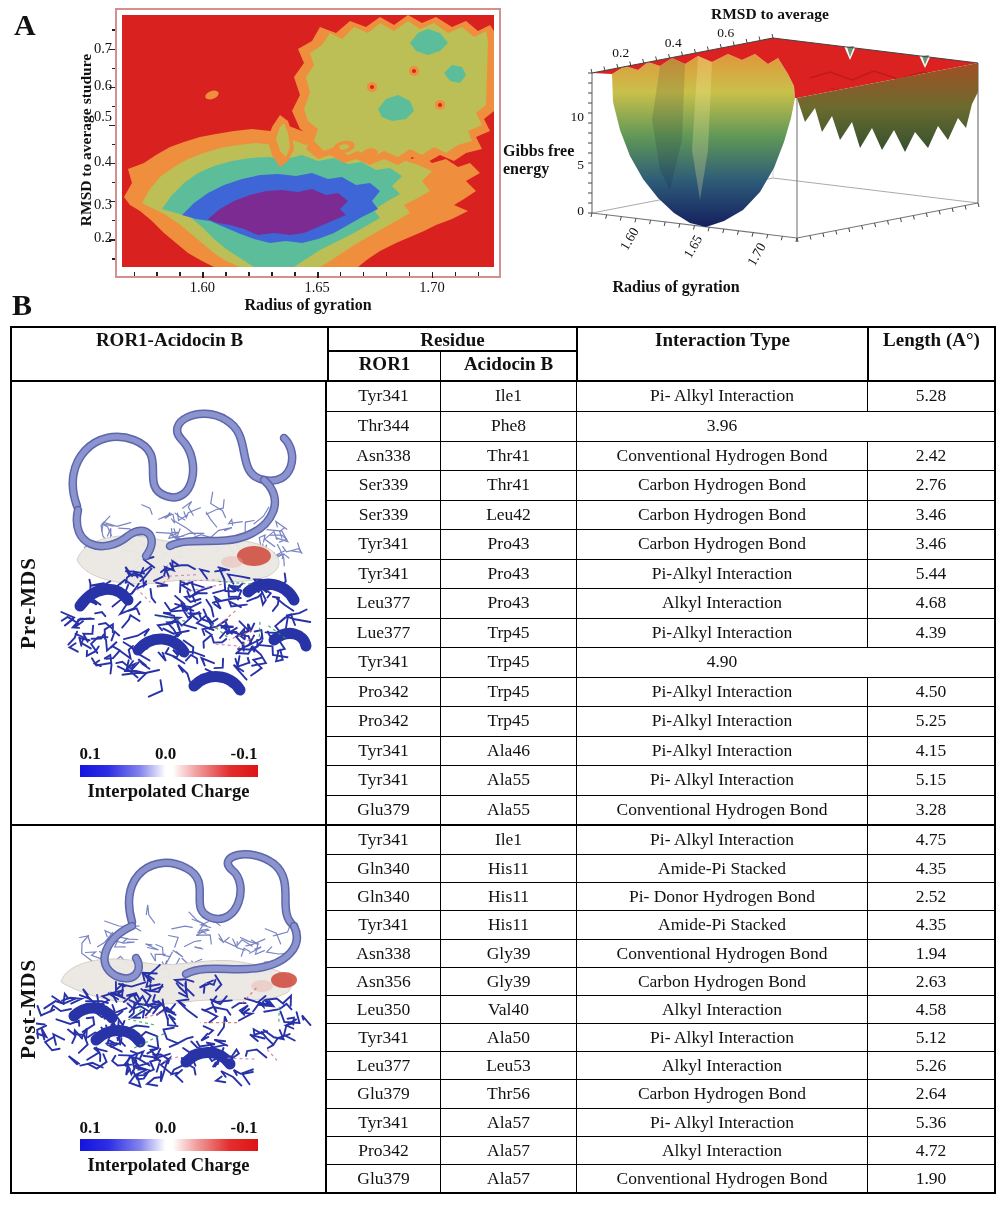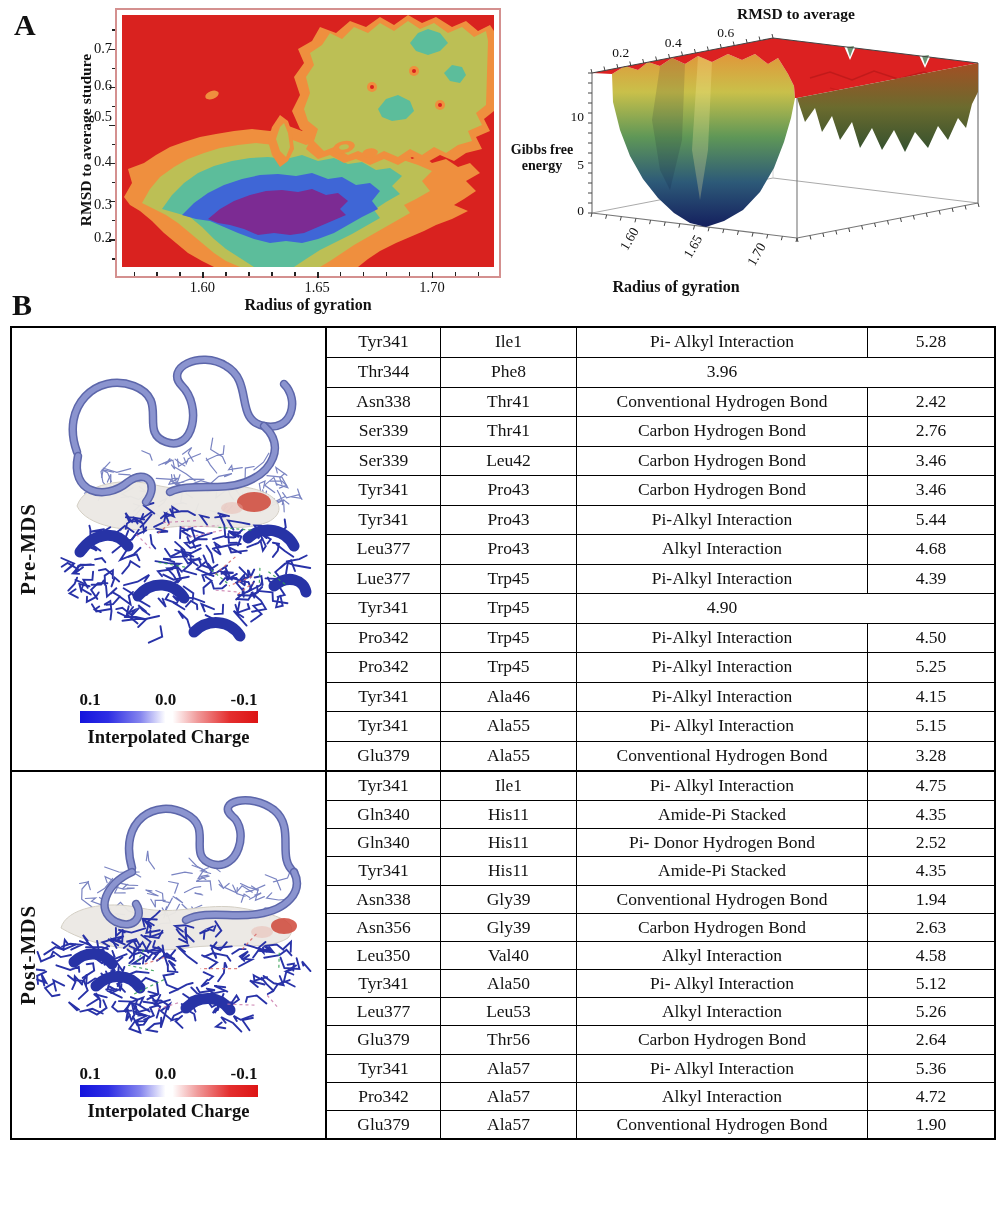--- a/index.html
+++ b/index.html
@@ -20,22 +20,22 @@
   #contour-xticks { position:absolute; left:122px; top:279px; width:372px; height:18px; }
   #contour-xticks span { position:absolute; width:44px; margin-left:-22px; text-align:center; font-size:14.5px; }
   #contour-xbar { position:absolute; left:122px; top:272px; width:372px; height:7px; }
   #contour-xbar i { position:absolute; top:0; background:#222; width:1.4px; display:block; }
   #contour-ylab { position:absolute; left:-28px; top:130px; width:230px; height:20px; text-align:center;
                   font-weight:bold; font-size:15.5px; transform:rotate(-90deg); }
   #contour-xlab { position:absolute; left:122px; top:296px; width:372px; text-align:center; font-weight:bold; font-size:16px; }
 
   
   #surface-wrap { position:absolute; left:500px; top:0; width:500px; height:318px; }
-  #rmsd-label   { position:absolute; left:185px; top:5px;  width:170px; text-align:right; font-weight:bold; font-size:15.5px; }
-  #gibbs-label  { position:absolute; left:3px;  top:142px; width:78px;  text-align:center; font-weight:bold; font-size:14px; }
+  #rmsd-label   { position:absolute; left:185px; top:5px;  width:170px; text-align:center; font-weight:bold; font-size:15.5px; }
+  #gibbs-label  { position:absolute; left:3px;  top:142px; width:78px;  font-weight:bold; font-size:16px; }
   #radius-label { position:absolute; left:96px; top:278px; width:160px; text-align:center; font-weight:bold; font-size:16px; }
 
   
   #btable { position:absolute; left:10px; top:326px; width:986px; border:2.5px solid #000; background:#fff; }
   .thead { display:grid; grid-template-columns:315px 113px 136px 291px 1fr; grid-template-rows:24px 28px;
            border-bottom:2.5px solid #000; font-weight:bold; font-size:19px; }
   .thead > div { display:flex; justify-content:center; align-items:flex-start; padding-top:1px; }
   .h-complex { grid-column:1; grid-row:1/3; }
   .h-residue { grid-column:2/4; grid-row:1; border-left:2px solid #000; border-bottom:2px solid #000; }
   .h-ror1    { grid-column:2; grid-row:2; border-left:2px solid #000; }
@@ -264,20 +264,28 @@
         <text x="260.3" y="256.5" text-anchor="middle" font-size="13.5" font-family="Liberation Serif, serif" fill="#111" transform="rotate(-60 260.3 256.5)">1.70</text>
       </svg>
     <div id="rmsd-label">RMSD to average</div>
     <div id="gibbs-label">Gibbs free energy</div>
     <div id="radius-label">Radius of gyration</div>
   </div>
 
   <div class="panel-label" id="label-b">B</div>
 
   <div id="btable">
+    <div class="thead">
+      <div class="h-complex">ROR1-Acidocin B</div>
+      <div class="h-residue">Residue</div>
+      <div class="h-ror1">ROR1</div>
+      <div class="h-acidocin">Acidocin B</div>
+      <div class="h-inter">Interaction Type</div>
+      <div class="h-len">Length (A°)</div>
+    </div>
 
     <div class="tsection" id="sec0" style="height:442px;">
       <div class="img-cell">
         <div class="side-label">Pre-MDS</div>
         <svg id="protein-pre" class="protein" width="275" height="338" viewBox="0 0 275 338">
             <g stroke="#7a84c2" stroke-width="1.2" fill="none" stroke-linecap="round">
               <path d="M255.6,155.0L258.8,164.3L249.7,162.9"></path>
               <path d="M151.2,127.2L146.3,119.0L149.7,113.5L140.5,120.2"></path>
               <path d="M141.8,148.0L126.9,150.2L129.4,145.3L114.3,144.4"></path>
               <path d="M116.7,131.2L129.6,125.5L123.1,130.4L127.9,124.6"></path>

